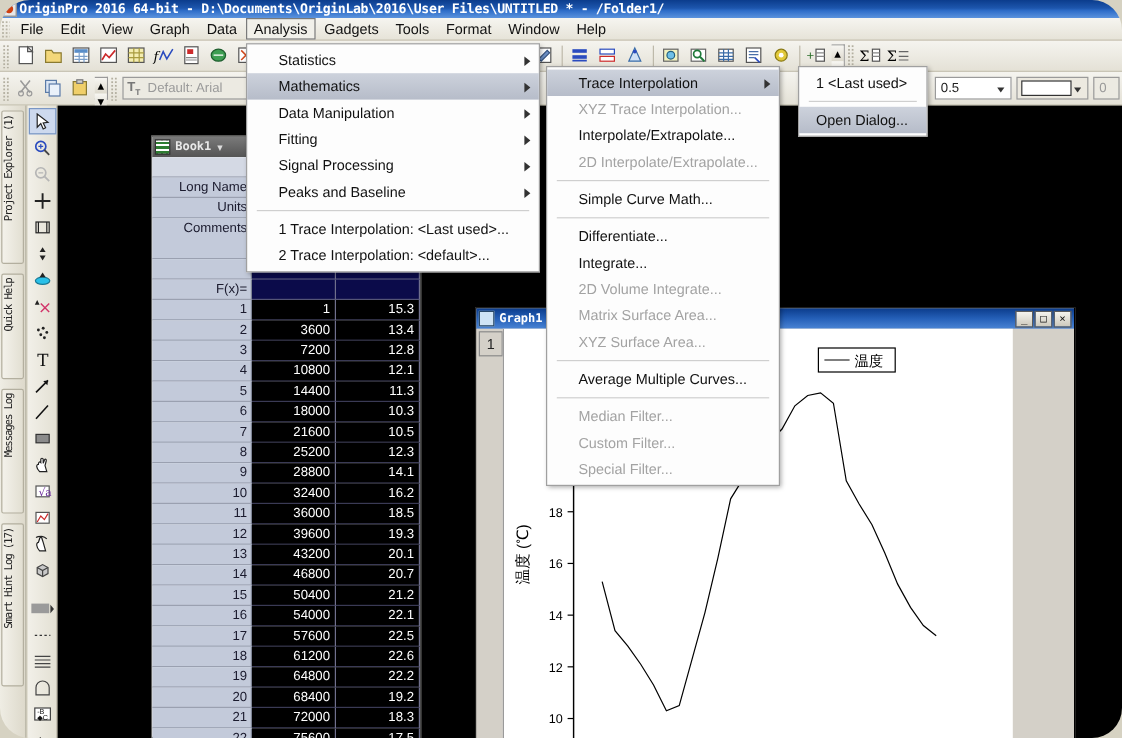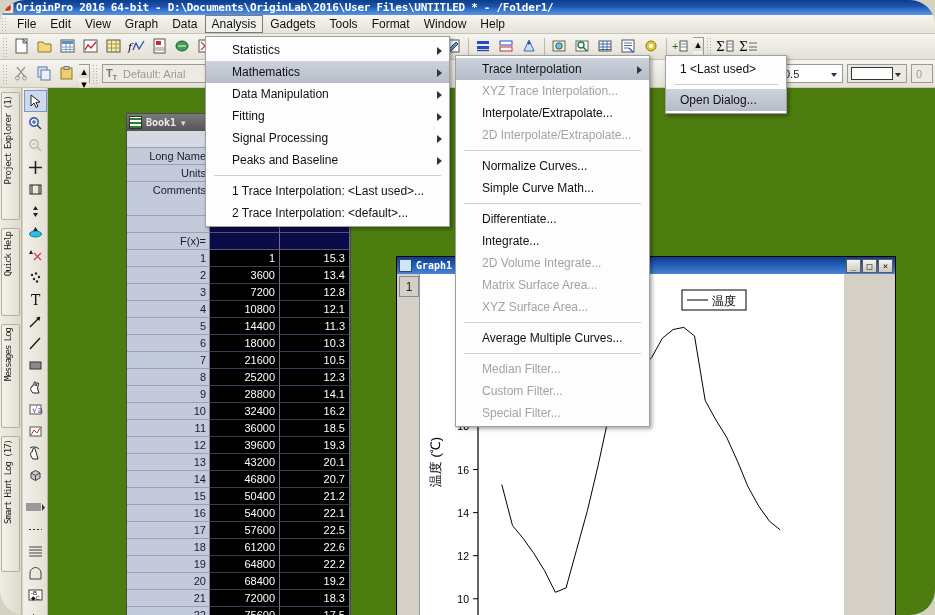--- a/index.html
+++ b/index.html
@@ -119,21 +119,21 @@
     border-right: 1px solid #b9b5a6;
     padding-top: 2px;
   }
   .pbtn { width: 23px; height: 22px; margin: 0 auto;
     display:flex; align-items:center; justify-content:center; position:relative;}
   .pbtn.sel { background:#cdd9ee; border:1px solid #7a96c4; }
 
   
   .mdi {
     position: absolute; left: 48px; top: 88px; right: 0; bottom: 0;
-    background: #4d7c0f;
+    background: #000000;
   }
 
   
   .wbwin {
     position: absolute; left: 78px; top: 25px; width: 225px; height: 502px;
     background: #f0efe9; border: 1px solid #4a4a4a;
   }
   .wbtitle {
     height: 17px; background: linear-gradient(to bottom,#7a7a7a,#545454);
     display:flex; align-items:center; padding-left: 2px;
@@ -196,21 +196,21 @@
   .menu .mrow.hl { background: linear-gradient(to bottom,#cdd2dc,#b6bcc9); }
   .menu .mrow.dis { color:#a3a3a3; }
   .menu .msep { height:1px; background:#cfcfcf; margin:4px 8px; }
   .menu .sub:after{
     content:""; position:absolute; right:7px; top:8px;
     border-top:4px solid transparent; border-bottom:4px solid transparent;
     border-left:5px solid #333;
   }
   #menu-analysis { left:205px; top:36px; width:245px; }
   #menu-math { left:455px; top:55px; width:195px; }
-  #menu-trace { left:665px; top:55px; width:122px; }
+  #menu-trace { left:665px; top:55px; width:108px; }
   #menu-trace .mrow { padding-left: 14px; }
 </style>
 </head>
 <body>
 
 <div id="app">
 
   <div class="titlebar">
     <div class="ticon"></div>
     <span>OriginPro 2016 64-bit - D:\Documents\OriginLab\2016\User Files\UNTITLED * - /Folder1/</span>
@@ -860,21 +860,20 @@
       <div class="msep"></div>
       <div class="mrow">1 Trace Interpolation: &lt;Last used&gt;...</div>
       <div class="mrow">2 Trace Interpolation: &lt;default&gt;...</div>
     </div>
   <div class="menu" id="menu-math">
       <div class="mrow hl sub">Trace Interpolation</div>
       <div class="mrow dis">XYZ Trace Interpolation...</div>
       <div class="mrow">Interpolate/Extrapolate...</div>
       <div class="mrow dis">2D Interpolate/Extrapolate...</div>
       <div class="msep"></div>
-      <div class="mrow">Normalize Curves...</div>
       <div class="mrow">Simple Curve Math...</div>
       <div class="msep"></div>
       <div class="mrow">Differentiate...</div>
       <div class="mrow">Integrate...</div>
       <div class="mrow dis">2D Volume Integrate...</div>
       <div class="mrow dis">Matrix Surface Area...</div>
       <div class="mrow dis">XYZ Surface Area...</div>
       <div class="msep"></div>
       <div class="mrow">Average Multiple Curves...</div>
       <div class="msep"></div>

